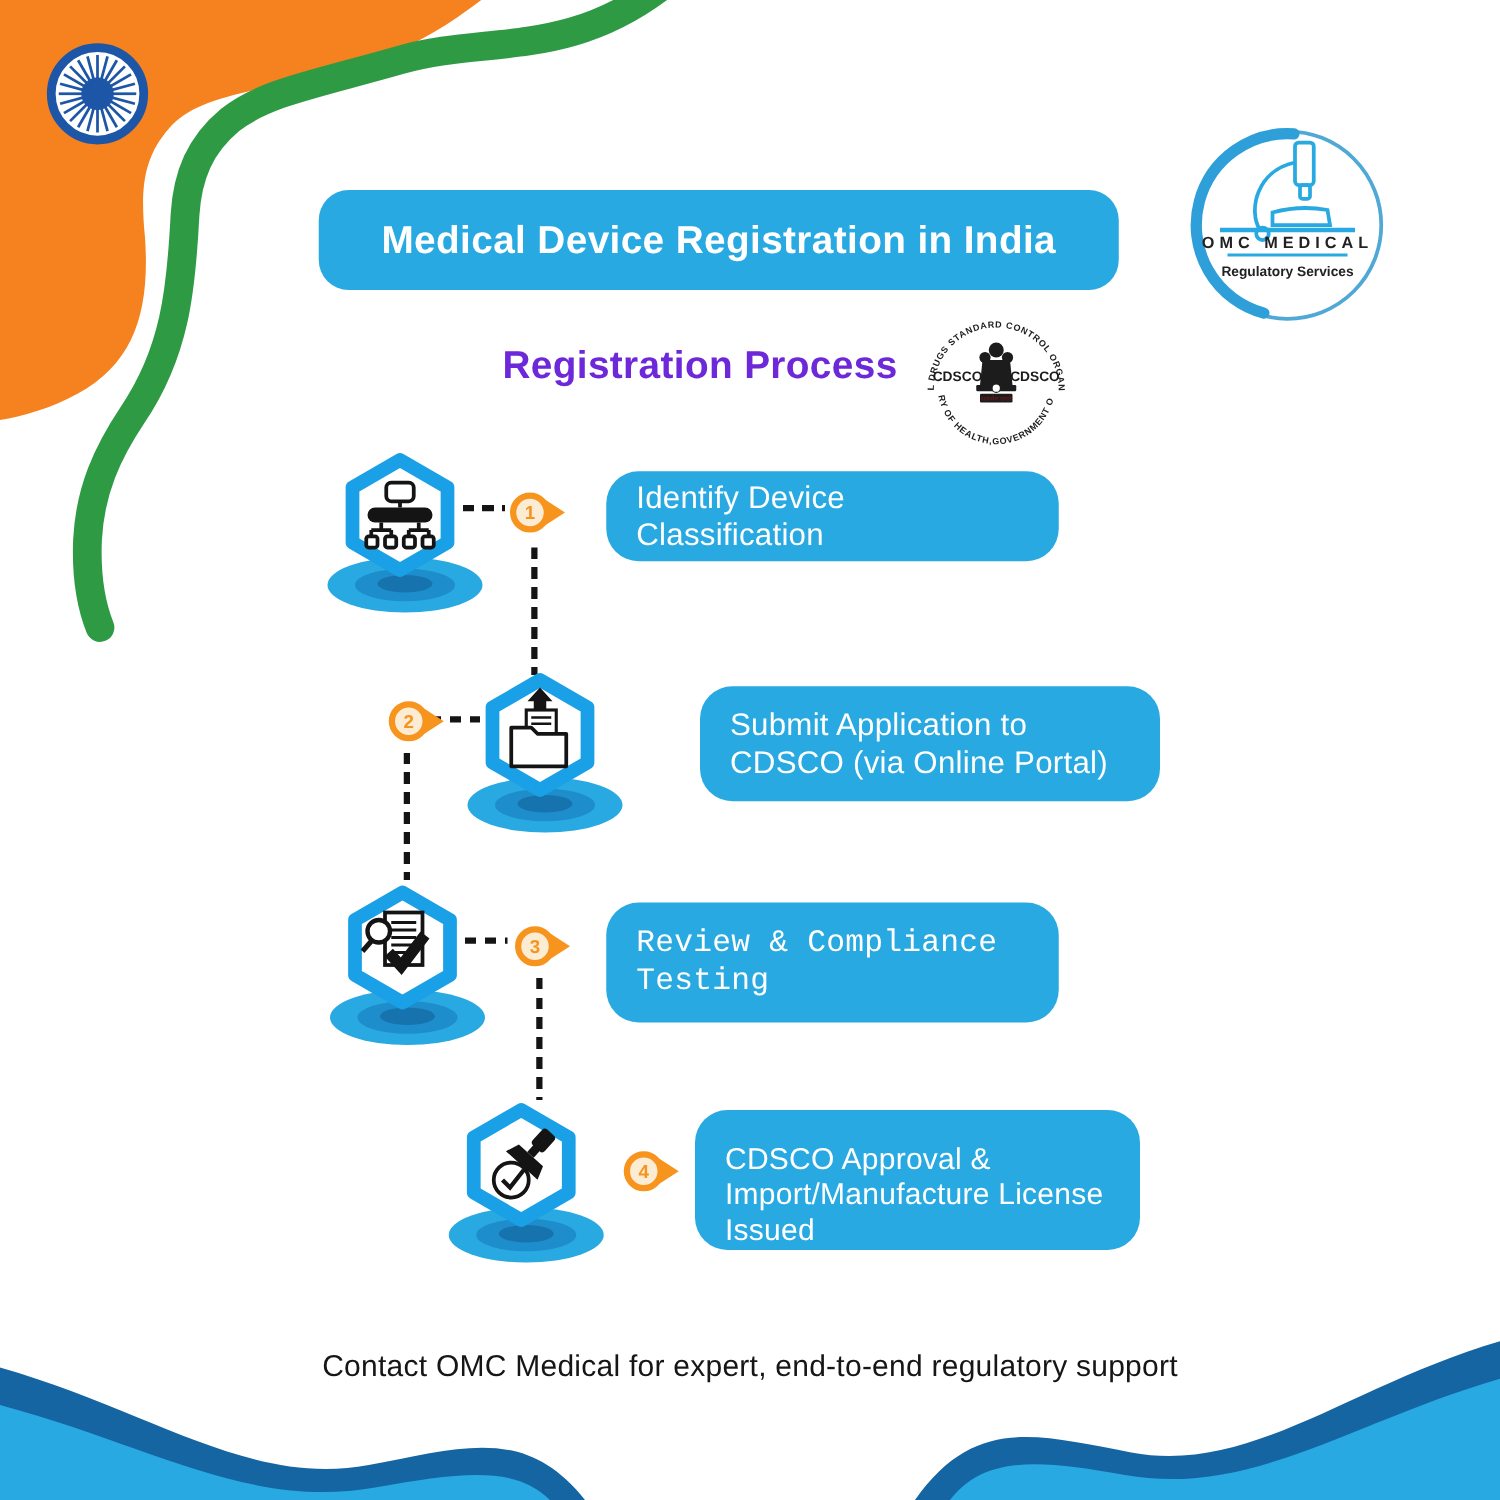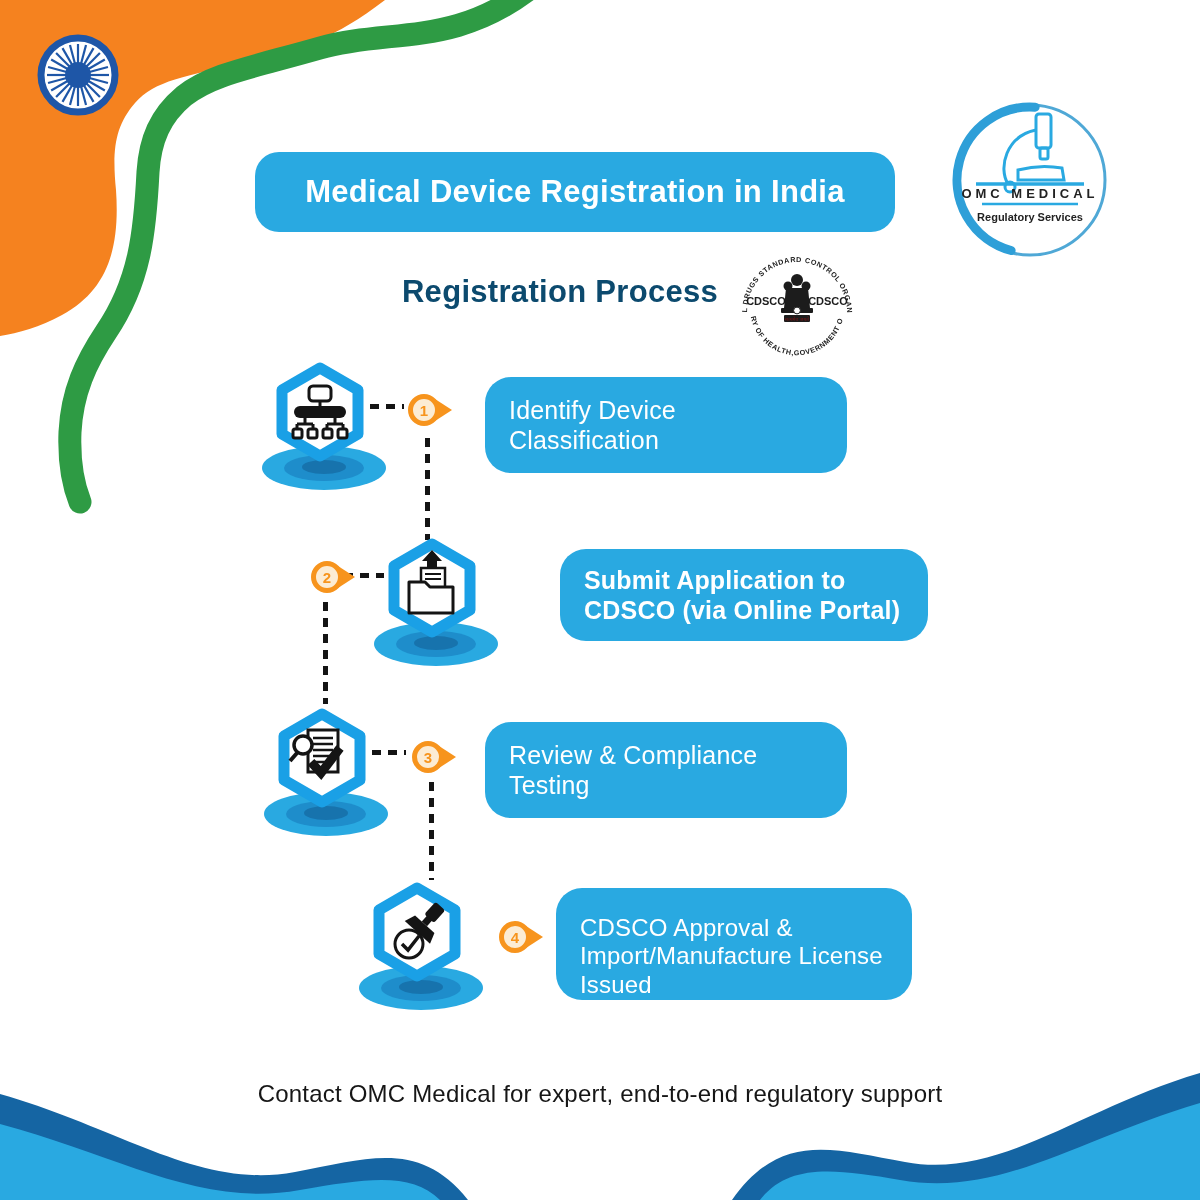--- a/index.html
+++ b/index.html
@@ -11,32 +11,32 @@
   .abs{position:absolute;}
   
   .title-banner{
     left:255px;top:152px;width:640px;height:80px;border-radius:24px;
     background:#29A9E1;display:flex;align-items:center;justify-content:center;
     color:#ffffff;font-size:31px;font-weight:bold;letter-spacing:.3px;
   }
   
   .section-title{
     left:330px;top:274px;width:460px;text-align:center;
-    color:#0c4a6e;font-size:31px;font-weight:bold;letter-spacing:.3px;
+    color:#6d28d9;font-size:31px;font-weight:bold;letter-spacing:.3px;
   }
   
   .card{
     background:#29A9E1;border-radius:26px;color:#ffffff;
     display:flex;align-items:center;
     font-size:25px;line-height:1.2;white-space:pre-line;
     padding:0 18px 0 24px;box-sizing:border-box;letter-spacing:.2px;
   }
-  .card1{left:485px;top:377px;width:362px;height:96px;}
-  .card2{left:560px;top:549px;width:368px;height:92px;font-weight:bold;}
-  .card3{left:485px;top:722px;width:362px;height:96px;}
+  .card1{left:485px;top:377px;width:362px;height:72px;}
+  .card2{left:560px;top:549px;width:368px;height:92px;}
+  .card3{left:485px;top:722px;width:362px;height:96px;font-family:Liberation Mono, monospace;}
   .card4{left:556px;top:888px;width:356px;height:112px;font-size:24px;align-items:flex-end;}
   
   .dash-h{height:5px;background:repeating-linear-gradient(90deg,#141414 0 9px,transparent 9px 16px);}
   .dash-v{width:5px;background:repeating-linear-gradient(180deg,#141414 0 9px,transparent 9px 16px);}
   
   .contact{
     left:150px;top:1080px;width:900px;text-align:center;
     color:#161616;font-size:24px;letter-spacing:.2px;
     text-underline-offset:5px;text-decoration-thickness:2px;
   }

